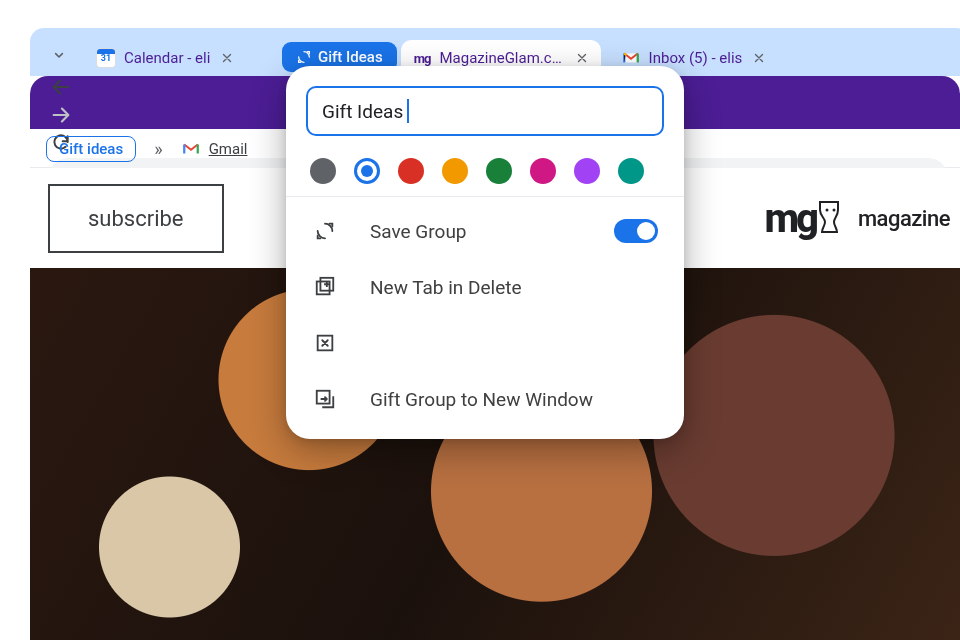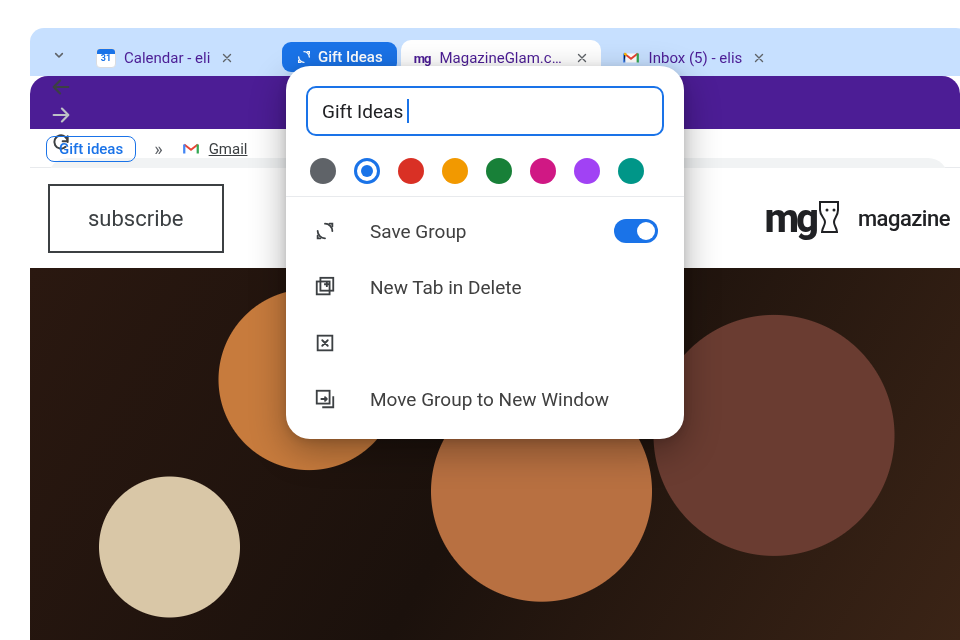--- a/index.html
+++ b/index.html
@@ -390,15 +390,15 @@
   </div>
 
   <div class="ctx-row">
     <span class="ic">
       <svg width="22" height="22" viewBox="0 0 24 24">
           <rect x="3" y="3" width="14" height="14" fill="none" stroke="#3c4043" stroke-width="2"></rect>
           <path d="M9 21h12V9" fill="none" stroke="#3c4043" stroke-width="2"></path>
           <path d="M8 12h6m-2-2l2 2-2 2" fill="none" stroke="#3c4043" stroke-width="2" stroke-linecap="round" stroke-linejoin="round"></path>
         </svg>
     </span>
-    <span>Move Group to New Window</span>
+    <span>Gift Group to New Window</span>
   </div>
 </div>
 
 </body></html>

